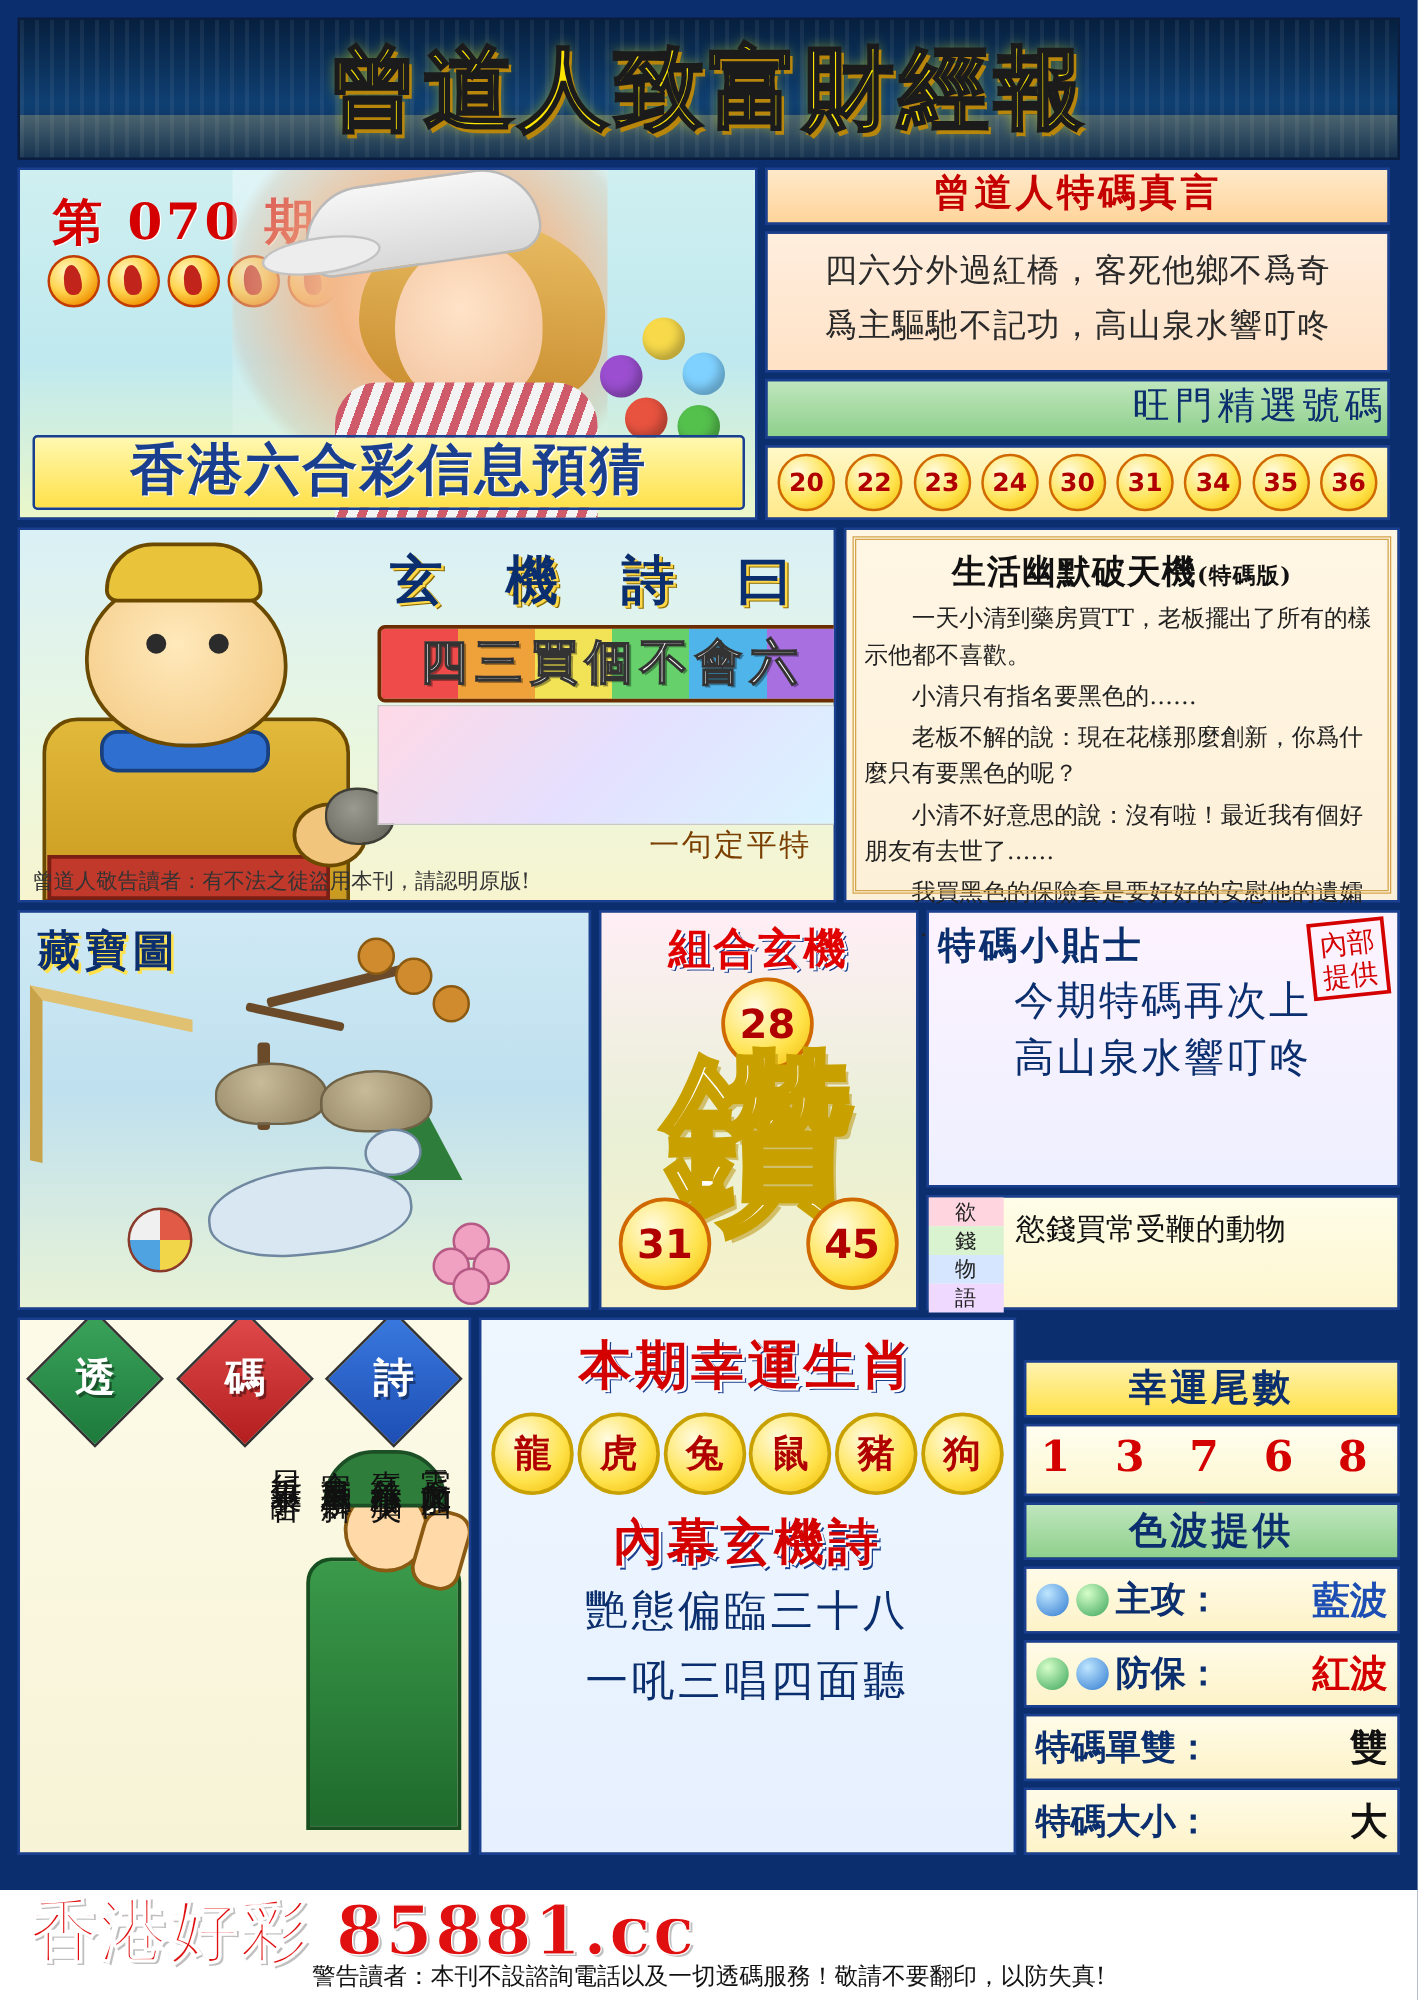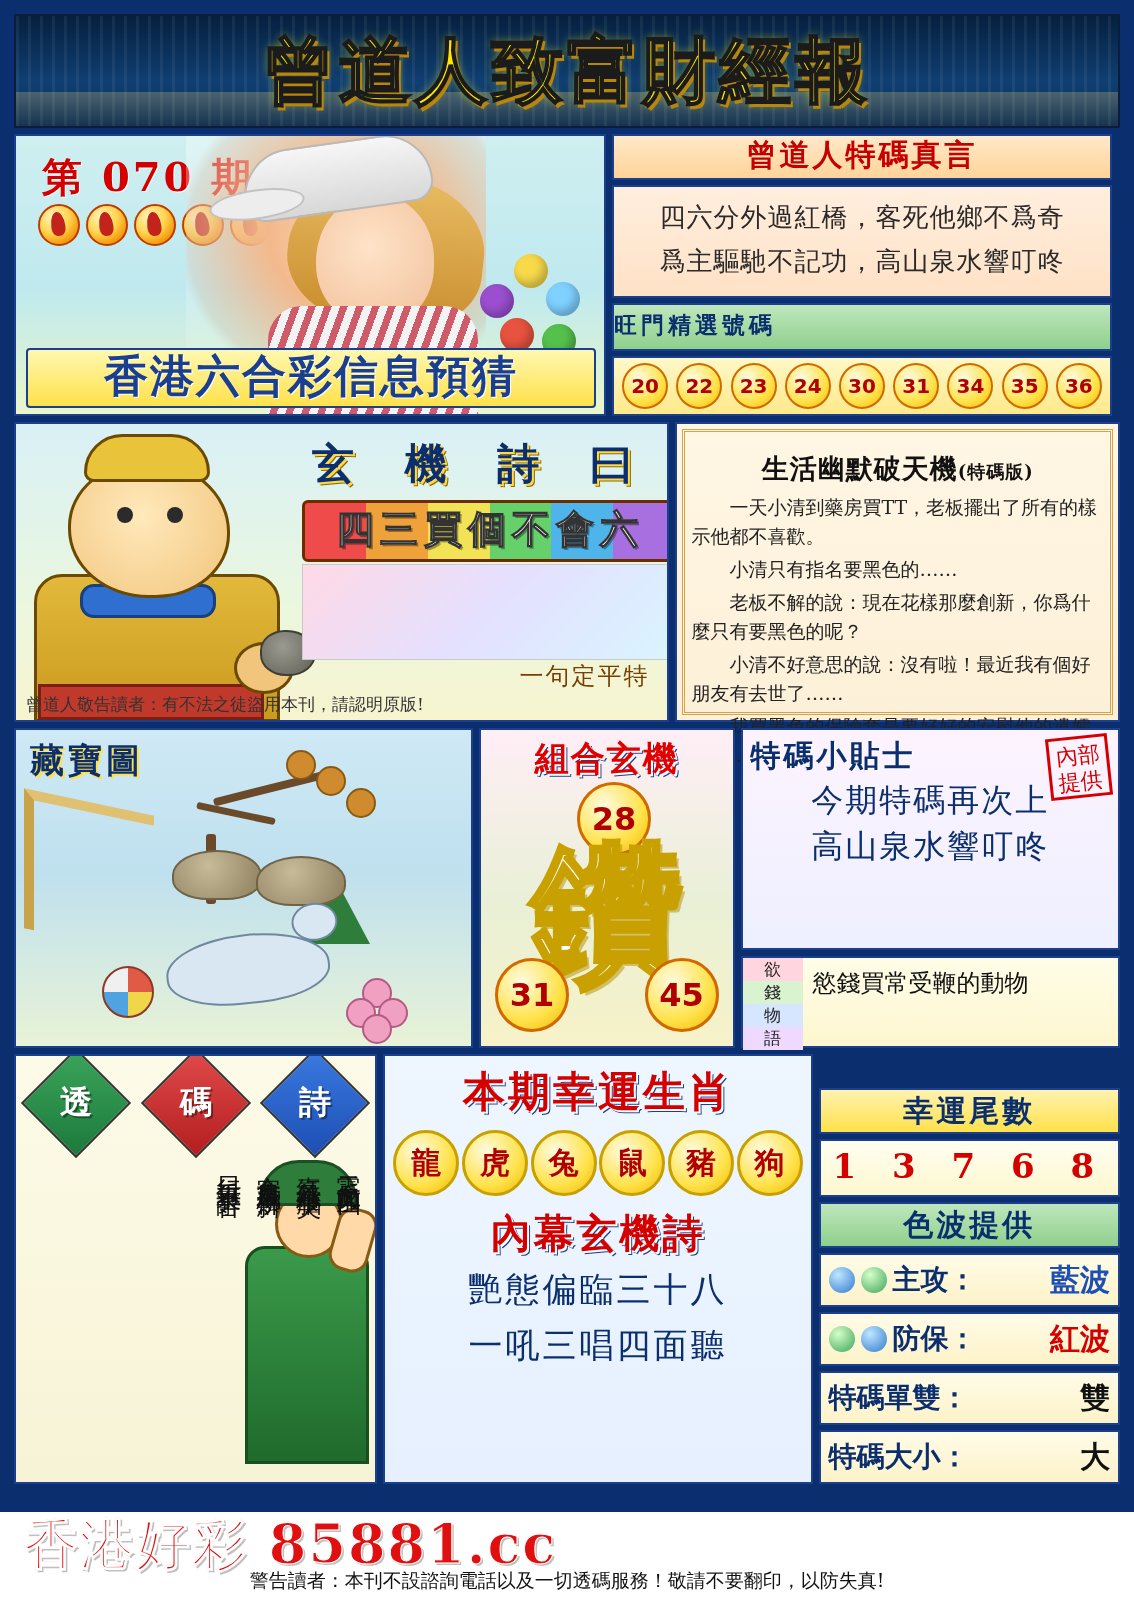--- a/index.html
+++ b/index.html
@@ -38,22 +38,22 @@
   .b5{left:62px;top:70px;background:#55c14d}
   .subtitle{position:absolute;left:10px;bottom:6px;width:566px;height:56px;background:linear-gradient(180deg,#fff8b0,#ffe14a);border:2px solid #1b3f8f;border-radius:4px;
      line-height:52px;text-align:center;font-size:44px;font-weight:bold;color:#1b3f8f;font-family:"DejaVu Serif",serif;letter-spacing:2px;
      text-shadow:1px 1px 0 #fff;}
 
   .topright{width:500px;display:flex;flex-direction:column;gap:5px;}
   .tr-title{height:42px;background:linear-gradient(180deg,#ffe9c9,#ffd49a);border:2px solid #1b3f8f;line-height:38px;text-align:center;
      font-size:30px;font-weight:bold;color:#c50000;font-family:"DejaVu Serif",serif;letter-spacing:3px;}
   .poem{background:linear-gradient(180deg,#ffeede,#ffe2c6);border:2px solid #1b3f8f;padding:8px 6px;flex:1;}
   .poem div{font-size:26px;line-height:44px;text-align:center;color:#2a2a2a;font-family:"DejaVu Serif",serif;letter-spacing:1px;}
-  .tr-title2{height:44px;background:linear-gradient(180deg,#bfe6bd,#8fd08c);border:2px solid #1b3f8f;line-height:40px;text-align:left;
-     font-size:23px;font-weight:bold;color:#0b2f6e;font-family:"DejaVu Serif",serif;letter-spacing:4px;}
+  .tr-title2{height:44px;background:linear-gradient(180deg,#bfe6bd,#8fd08c);border:2px solid #1b3f8f;line-height:40px;text-align:right;
+     font-size:30px;font-weight:normal;color:#0b2f6e;font-family:"DejaVu Serif",serif;letter-spacing:4px;}
   .numrow{height:56px;background:linear-gradient(180deg,#fff8c8,#ffe98a);border:2px solid #1b3f8f;display:flex;align-items:center;justify-content:space-around;padding:0 4px;}
   .num{width:42px;height:42px;border-radius:50%;background:radial-gradient(circle at 35% 30%,#fffbe0,#ffe24a 60%,#f0b800);border:2px solid #d06a00;
      display:flex;align-items:center;justify-content:center;font-size:20px;font-weight:bold;color:#b00000;}
 
   
   .midband{display:flex;gap:6px;margin-top:6px;height:300px;}
   .oldman{position:relative;width:660px;background:linear-gradient(180deg,#d9f0f6 0%,#eaf7df 60%,#f7f4cf 100%);border:2px solid #1b3f8f;overflow:hidden;}
   .om-fig{position:absolute;left:8px;top:10px;width:270px;height:282px;}
   .om-hat{position:absolute;left:60px;top:0;width:120px;height:42px;background:#e9c33a;border:3px solid #6b4a00;border-radius:40px 40px 10px 10px;}
   .om-head{position:absolute;left:44px;top:26px;width:156px;height:132px;background:radial-gradient(circle at 45% 40%,#ffe9bb,#f2c57c);border:3px solid #6b4a00;border-radius:48% 52% 46% 50%;}
@@ -67,21 +67,21 @@
   .xuanji{position:absolute;left:290px;top:14px;width:350px;height:54px;line-height:52px;text-align:center;font-size:42px;font-weight:bold;
      font-family:"DejaVu Serif",serif;letter-spacing:18px;color:#0b2f6e;text-shadow:2px 2px 0 #ffd84a,3px 3px 0 #8a6b00;}
   .rainbow{position:absolute;left:286px;top:76px;width:370px;height:56px;border:3px solid #6b2d00;border-radius:6px;
      background:linear-gradient(90deg,#f04b4b 0 16.6%,#f0a23a 16.6% 33.3%,#f2e356 33.3% 50%,#66d06a 50% 66.6%,#4fb4ea 66.6% 83.3%,#a86fe0 83.3% 100%);}
   .rainbow span{display:block;line-height:52px;text-align:center;font-size:38px;font-weight:bold;color:#fff;font-family:"DejaVu Serif",serif;letter-spacing:6px;
      -webkit-text-stroke:1px #333;text-shadow:2px 2px 0 rgba(0,0,0,.35);}
   .wishbox{position:absolute;left:286px;top:140px;width:366px;height:94px;background:linear-gradient(135deg,#ffd9e6,#e4e0ff 50%,#d9f4ff);border:1px solid #c9c9c9;}
   .yiju{position:absolute;right:18px;top:236px;font-size:24px;color:#7a3f00;font-family:"DejaVu Serif",serif;letter-spacing:2px;}
   .notice{position:absolute;left:10px;bottom:4px;font-size:17px;color:#333;font-family:"DejaVu Serif",serif;}
 
-  .humor{width:450px;background:linear-gradient(180deg,#fff6e4,#fdf0d8);border:2px solid #1b3f8f;position:relative;padding:23px 14px;box-sizing:border-box;}
+  .humor{width:450px;background:linear-gradient(180deg,#fff6e4,#fdf0d8);border:2px solid #1b3f8f;position:relative;padding:11px 14px;box-sizing:border-box;}
   .humor:before{content:"";position:absolute;inset:5px;border:3px double #d4a44a;pointer-events:none;}
   .humor h3{margin:4px 0 6px;text-align:center;font-size:27px;color:#111;font-family:"DejaVu Serif",serif;letter-spacing:1px;}
   .humor h3 small{font-size:18px;}
   .humor p{margin:0 0 4px;font-size:19px;line-height:29px;color:#222;text-indent:2em;font-family:"DejaVu Serif",serif;}
 
   
   .band3{display:flex;gap:6px;margin-top:6px;height:320px;}
   .treasure{position:relative;width:470px;background:linear-gradient(180deg,#cfe9f5 0%,#bfe0ef 45%,#e8f3d6 100%);border:2px solid #1b3f8f;overflow:hidden;}
   .tr-label{position:absolute;left:14px;top:8px;font-size:34px;font-weight:bold;color:#0b2f6e;font-family:"DejaVu Serif",serif;letter-spacing:4px;
      text-shadow:2px 2px 0 #ffe14a;}

